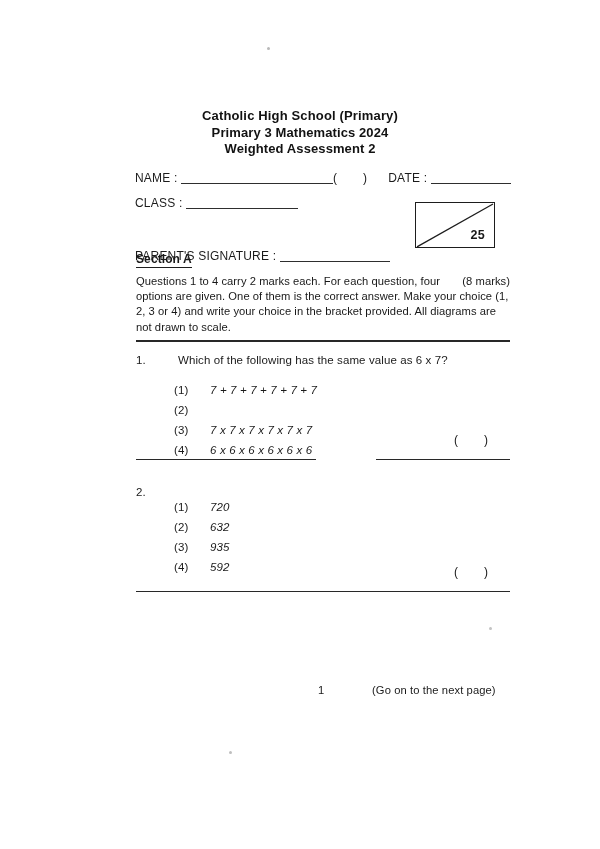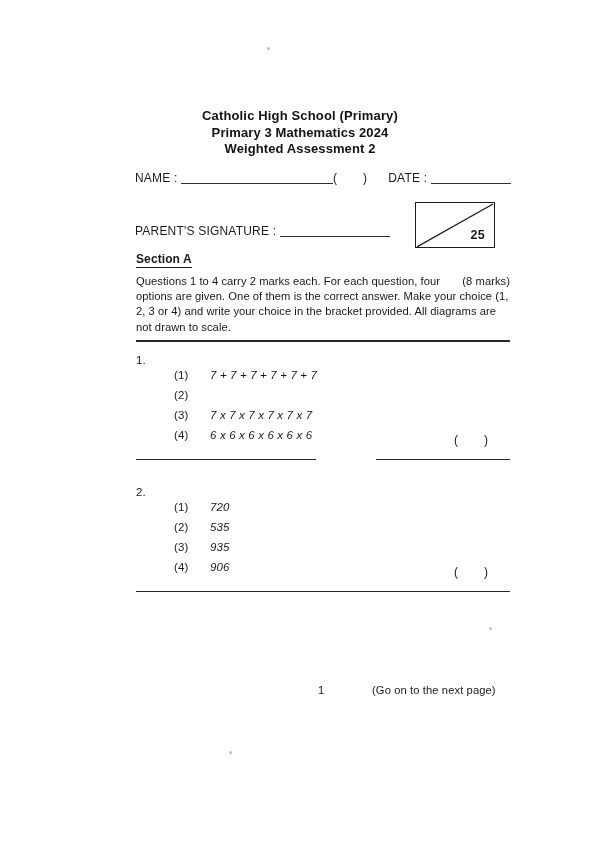--- a/index.html
+++ b/index.html
@@ -221,20 +221,24 @@
 
   <div id="form">
 
     <div class="field-row">
       <span class="lbl">NAME :</span>
       <span class="rule" style="width:152px;"></span><span class="paren">(</span><span style="display:inline-block;width:26px;"></span><span class="paren">)</span>
       <span class="lbl" style="margin-left:18px;">DATE :</span>
       <span class="rule" style="width:80px;"></span>
     </div>
 
+    <div class="field-row">
+      <span class="lbl">CLASS :</span>
+      <span class="rule" style="width:112px;"></span>
+    </div>
 
     <div class="field-row" style="height:28px;"></div>
 
     <div class="field-row">
       <span class="lbl">PARENT'S SIGNATURE :</span>
       <span class="rule" style="width:110px;"></span>
     </div>
 
   </div>
 
@@ -249,20 +253,21 @@
 
   <div id="instructions">
     <span class="marks-note">(8 marks)</span><span>Questions 1 to 4 carry 2 marks each. For each question, four options are given. One of them is the correct answer. Make your choice (1, 2, 3 or 4) and write your choice in the bracket provided. All diagrams are not drawn to scale.</span>
   </div>
 
   <div class="divider" id="rule-top"></div>
 
   <div class="question" id="q1">
     <div class="q-head">
       <span class="q-num">1.</span>
+      <span class="q-text">Which of the following has the same value as 6 x 7?</span>
     </div>
     <div class="options">
       <div class="opt">
         <span class="opt-key">(1)</span>
         <span class="opt-val">7 + 7 + 7 + 7 + 7 + 7</span>
       </div>
       <div class="opt">
         <span class="opt-key">(2)</span>
       </div>
       <div class="opt">
@@ -286,29 +291,29 @@
     <div class="q-head">
       <span class="q-num">2.</span>
     </div>
     <div class="options">
       <div class="opt">
         <span class="opt-key">(1)</span>
         <span class="opt-val">720</span>
       </div>
       <div class="opt">
         <span class="opt-key">(2)</span>
-        <span class="opt-val">535</span>
+        <span class="opt-val">632</span>
       </div>
       <div class="opt">
         <span class="opt-key">(3)</span>
         <span class="opt-val">935</span>
       </div>
       <div class="opt">
         <span class="opt-key">(4)</span>
-        <span class="opt-val">906</span>
+        <span class="opt-val">592</span>
       </div>
     </div>
     <div class="answer-bracket">
       <span class="ob">(</span><span>)</span>
     </div>
   </div>
 
   <div class="divider" id="rule-q2"></div>
 
   <div id="footer">

